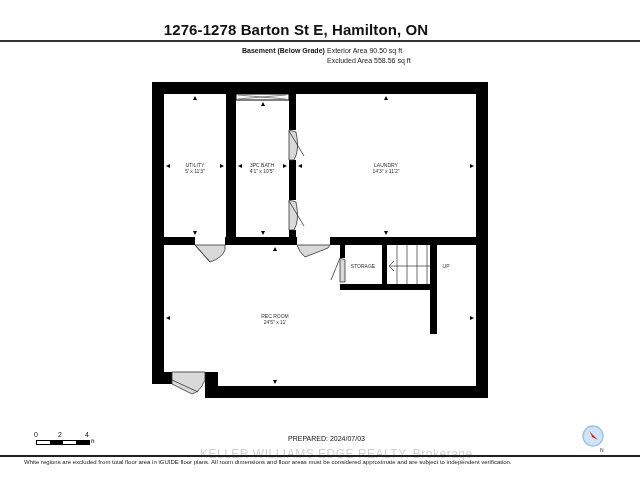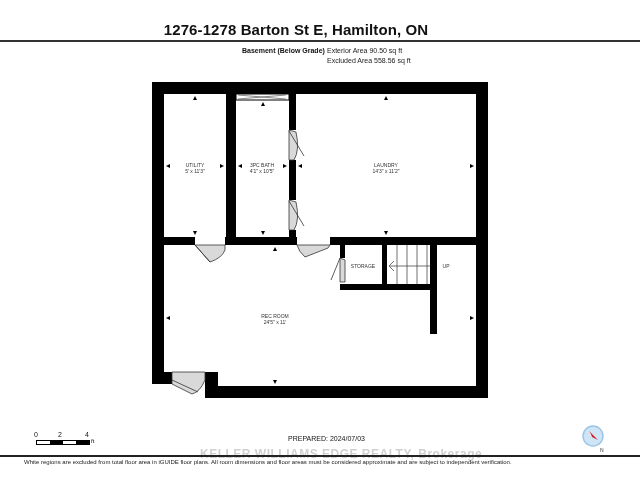--- a/index.html
+++ b/index.html
@@ -6,21 +6,21 @@
   body { width:640px; height:494px; position:relative; overflow:hidden; font-family:"Liberation Sans", sans-serif; color:#111; }
   .title { position:absolute; left:0; width:592px; top:21px; text-align:center; font-weight:bold; font-size:15px; letter-spacing:0.1px; }
   .title-rule { position:absolute; left:0; width:640px; top:40px; height:2px; background:#333; }
   .level { position:absolute; left:242px; top:47px; font-size:7px; font-weight:bold; }
   .area-line { position:absolute; left:327px; font-size:7px; color:#222; }
   .plan { position:absolute; left:0; top:0; }
   .room-label { position:absolute; font-size:5px; text-align:center; line-height:6px; color:#333; transform:translateX(-50%); white-space:nowrap; }
   .scale { position:absolute; left:34px; top:431px; font-size:7px; }
   .prepared { position:absolute; left:288px; top:435px; font-size:7px; }
   .bottom-rule { position:absolute; left:0; width:640px; top:455px; height:2px; background:#222; }
-  .watermark { position:absolute; left:200px; top:447px; font-size:12px; font-weight:bold; color:rgba(170,170,170,0.55); letter-spacing:0.5px; white-space:nowrap; }
+  .watermark { position:absolute; left:200px; top:447px; font-size:12px; font-weight:normal; color:rgba(170,170,170,0.55); letter-spacing:0.5px; white-space:nowrap; }
   .disclaimer { position:absolute; left:24px; top:459px; font-size:6px; color:#222; white-space:nowrap; }
   .compass { position:absolute; left:580px; top:424px; }
 </style>
 </head>
 <body>
 
 <div class="title">1276-1278 Barton St E, Hamilton, ON</div>
 <div class="title-rule"></div>
 <div class="level">Basement (Below Grade)</div>
 <div class="area-line" style="top:47px">Exterior Area 90.50 sq ft</div>

